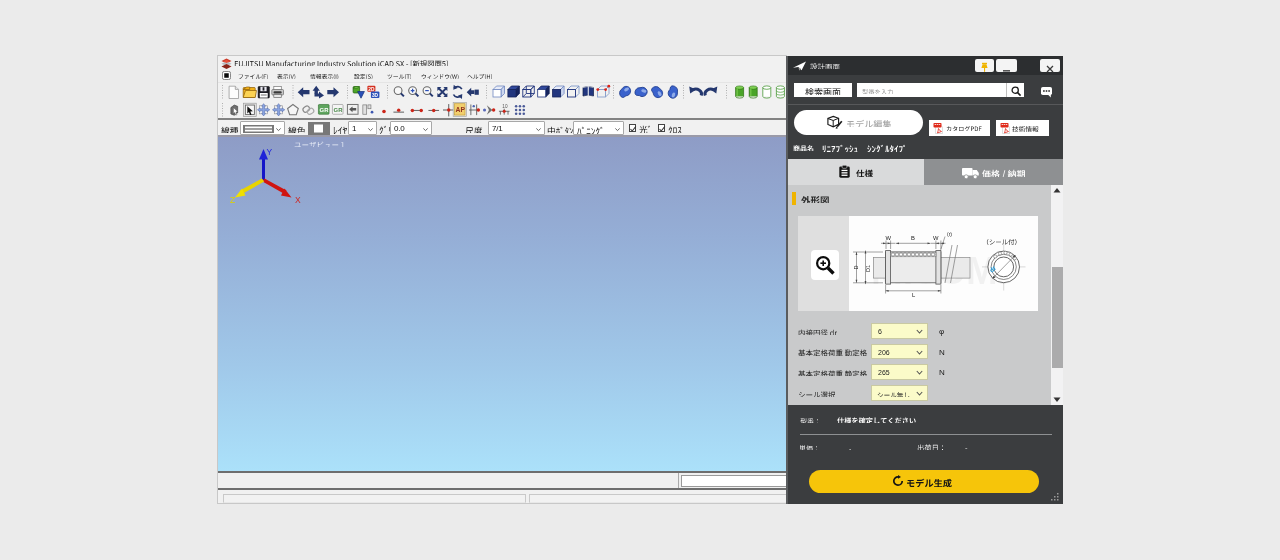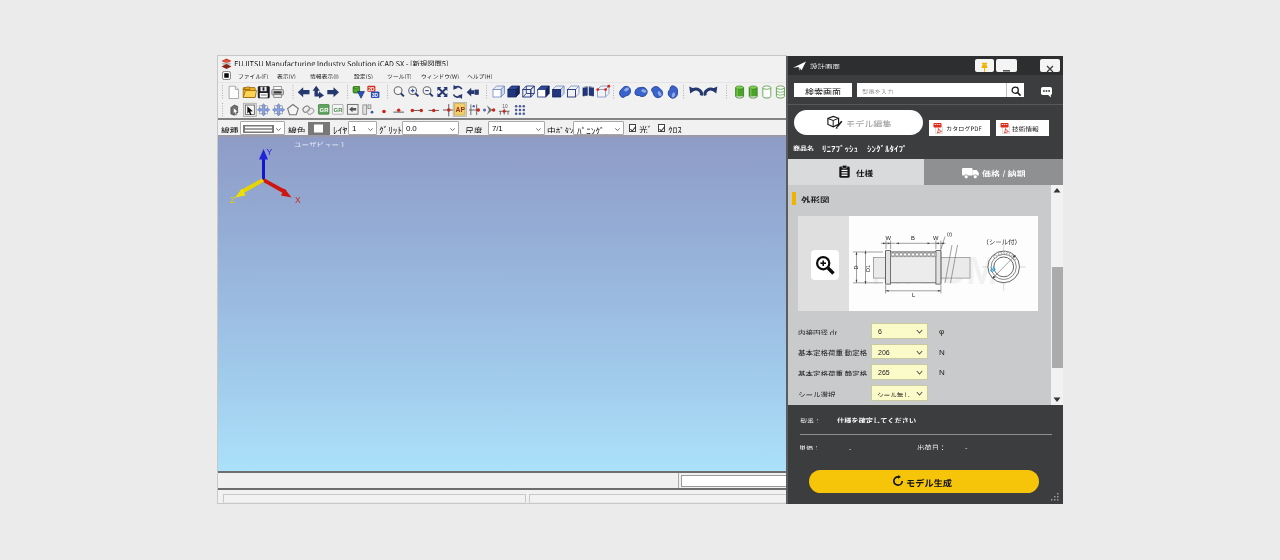--- a/index.html
+++ b/index.html
@@ -448,21 +448,21 @@
       </svg>
     <div class="combo" style="left:130px;width:29px">
         <span class="tx">1</span>
       <svg class="cv" viewBox="0 0 8 8">
           <path d="M1.5 2.8 L4 5.2 L6.5 2.8" fill="none" stroke="#555" stroke-width="1"></path>
         </svg>
       </div>
     <svg class="abs" style="left:161px;top:3.4px;" width="27.6" height="10.3" viewBox="0 0 27.6 10.3">
         <path d="M4.1 5.1Q4.1 5.2 4.0 5.4Q4.0 5.5 4.0 5.6Q3.8 6.3 3.6 7.1Q3.4 7.8 3.2 8.5Q2.9 9.0 2.7 9.5Q2.4 9.9 2.1 10.3Q1.8 10.7 1.5 11.0L0.9 10.4Q1.5 10.1 1.9 9.5Q2.3 8.9 2.6 8.1Q2.9 7.5 3.1 6.8Q3.3 6.1 3.4 5.5H1.8L2.0 4.8Q2.0 4.8 2.2 4.8Q2.5 4.8 2.7 4.8Q2.9 4.8 3.1 4.8Q3.3 4.8 3.4 4.8Q3.5 4.8 3.6 4.8Q3.7 4.8 3.8 4.7ZM2.0 3.4 2.7 3.7Q2.6 3.9 2.6 4.0Q2.5 4.2 2.5 4.3Q2.4 4.8 2.2 5.4Q2.0 6.0 1.7 6.5Q1.4 7.1 1.1 7.6L0.5 7.1Q0.9 6.6 1.2 6.1Q1.4 5.6 1.6 5.1Q1.8 4.6 1.9 4.2Q1.9 4.0 2.0 3.8Q2.0 3.6 2.0 3.4Z M5.2 3.3Q5.3 3.4 5.5 3.7Q5.6 4.0 5.8 4.3Q5.9 4.6 6.0 4.8L5.5 5.0Q5.4 4.8 5.3 4.5Q5.2 4.2 5.0 3.9Q4.9 3.7 4.8 3.5ZM6.2 2.8Q6.4 3.0 6.5 3.3Q6.6 3.5 6.8 3.8Q6.9 4.1 7.0 4.3L6.5 4.5Q6.4 4.3 6.3 4.1Q6.2 3.8 6.0 3.5Q5.9 3.2 5.8 3.1Z M12.1 3.8H12.8Q12.8 4.0 12.8 4.2Q12.8 4.4 12.8 4.6Q12.8 4.8 12.8 5.1Q12.8 5.3 12.8 5.6Q12.8 5.8 12.8 6.0Q12.8 6.8 12.7 7.4Q12.7 8.0 12.7 8.4Q12.6 8.8 12.5 9.1Q12.4 9.4 12.3 9.7Q12.1 10.2 11.7 10.5Q11.4 10.9 11.1 11.0L10.7 10.4Q11.0 10.2 11.3 9.9Q11.6 9.6 11.8 9.2Q11.9 8.9 12.0 8.6Q12.1 8.3 12.1 7.9Q12.1 7.6 12.2 7.1Q12.2 6.6 12.2 5.9Q12.2 5.8 12.2 5.5Q12.2 5.3 12.2 5.0Q12.2 4.8 12.2 4.6Q12.2 4.4 12.2 4.2Q12.1 4.0 12.1 3.8ZM10.1 3.9H10.8Q10.8 4.0 10.7 4.2Q10.7 4.4 10.7 4.5Q10.7 4.6 10.7 4.8Q10.7 5.0 10.7 5.3Q10.7 5.6 10.7 6.0Q10.7 6.3 10.7 6.6Q10.7 6.9 10.7 7.2Q10.7 7.4 10.7 7.5Q10.7 7.7 10.7 7.9Q10.8 8.1 10.8 8.2H10.1Q10.1 8.1 10.1 7.9Q10.1 7.7 10.1 7.5Q10.1 7.4 10.1 7.2Q10.1 6.9 10.1 6.6Q10.1 6.3 10.1 6.0Q10.1 5.6 10.1 5.3Q10.1 5.0 10.1 4.8Q10.1 4.6 10.1 4.5Q10.1 4.4 10.1 4.2Q10.1 4.0 10.1 3.9Z M16.0 5.6Q16.0 5.7 16.1 6.0Q16.1 6.2 16.2 6.5Q16.2 6.8 16.3 7.0Q16.3 7.3 16.3 7.4L15.9 7.6Q15.8 7.5 15.8 7.2Q15.7 7.0 15.7 6.7Q15.6 6.4 15.6 6.2Q15.5 5.9 15.5 5.8ZM17.1 5.9 17.7 6.1Q17.7 6.2 17.6 6.3Q17.6 6.4 17.6 6.5Q17.5 7.2 17.4 7.8Q17.2 8.5 17.0 9.1Q16.7 9.9 16.3 10.4Q15.8 10.9 15.4 11.2L15.0 10.7Q15.4 10.5 15.8 10.0Q16.2 9.5 16.5 8.8Q16.7 8.4 16.8 7.9Q16.9 7.4 17.0 6.9Q17.1 6.4 17.1 5.9ZM14.9 6.0Q15.0 6.2 15.0 6.4Q15.1 6.7 15.1 7.0Q15.2 7.3 15.2 7.5Q15.3 7.8 15.3 8.0L14.8 8.2Q14.8 8.0 14.8 7.7Q14.7 7.5 14.6 7.2Q14.6 6.9 14.5 6.6Q14.5 6.4 14.4 6.2Z M19.8 9.9Q19.8 9.7 19.8 9.4Q19.8 9.0 19.8 8.5Q19.8 7.9 19.8 7.4Q19.8 6.8 19.8 6.2Q19.8 5.7 19.8 5.3Q19.8 4.9 19.8 4.7Q19.8 4.5 19.7 4.2Q19.7 3.9 19.7 3.7H20.4Q20.4 3.9 20.4 4.2Q20.4 4.5 20.4 4.7Q20.4 5.0 20.4 5.5Q20.4 6.0 20.4 6.5Q20.4 7.1 20.4 7.6Q20.4 8.2 20.4 8.6Q20.4 9.1 20.4 9.4Q20.4 9.8 20.4 9.9Q20.4 10.0 20.4 10.2Q20.4 10.4 20.4 10.6Q20.4 10.8 20.4 10.9H19.7Q19.7 10.7 19.7 10.4Q19.8 10.1 19.8 9.9ZM20.2 6.1Q20.5 6.2 20.7 6.4Q21.0 6.6 21.3 6.8Q21.6 7.0 21.9 7.2Q22.1 7.5 22.3 7.7L22.1 8.5Q21.9 8.2 21.6 8.0Q21.4 7.8 21.1 7.6Q20.8 7.4 20.6 7.2Q20.4 7.0 20.2 6.9Z M23.6 3.3Q23.7 3.4 23.9 3.7Q24.0 4.0 24.2 4.3Q24.3 4.6 24.4 4.8L23.9 5.0Q23.8 4.8 23.7 4.5Q23.6 4.2 23.4 3.9Q23.3 3.7 23.2 3.5ZM24.6 2.8Q24.8 3.0 24.9 3.3Q25.0 3.5 25.2 3.8Q25.3 4.1 25.4 4.3L24.9 4.5Q24.8 4.3 24.7 4.1Q24.6 3.8 24.4 3.5Q24.3 3.2 24.2 3.1Z" fill="#111"></path>
       </svg>
-    <div class="combo" style="left:184px;width:57px">
+    <div class="combo" style="left:172px;width:42px">
         <span class="tx">0.0</span>
       <svg class="cv" viewBox="0 0 8 8">
           <path d="M1.5 2.8 L4 5.2 L6.5 2.8" fill="none" stroke="#555" stroke-width="1"></path>
         </svg>
       </div>
     <svg class="abs" style="left:247px;top:3.6px;" width="17.6" height="9.9" viewBox="0 0 17.6 9.9">
         <path d="M5.1 6.4Q5.5 7.9 6.3 8.9Q7.1 9.9 8.4 10.3Q8.4 10.4 8.3 10.5Q8.2 10.6 8.1 10.7Q8.0 10.8 8.0 10.9Q7.0 10.6 6.4 9.9Q5.7 9.3 5.2 8.5Q4.8 7.6 4.5 6.6ZM1.9 3.2H7.6V6.7H1.9V6.1H6.9V3.9H1.9ZM1.6 3.2H2.3V5.7Q2.3 6.3 2.2 7.0Q2.2 7.7 2.0 8.4Q1.9 9.1 1.6 9.7Q1.3 10.4 0.8 10.9Q0.8 10.9 0.7 10.8Q0.6 10.7 0.5 10.6Q0.4 10.5 0.3 10.5Q0.7 10.0 1.0 9.4Q1.2 8.8 1.4 8.1Q1.5 7.5 1.5 6.9Q1.6 6.3 1.6 5.7Z M10.8 5.3H17.0V5.8H10.8ZM10.9 7.8H15.9V8.4H10.9ZM12.2 4.5H12.8V6.8H15.0V4.5H15.6V7.3H12.2ZM15.8 7.8H15.9L16.0 7.8L16.4 8.0Q16.1 8.7 15.5 9.2Q14.9 9.7 14.2 10.1Q13.4 10.4 12.6 10.6Q11.7 10.8 10.8 10.9Q10.8 10.8 10.7 10.6Q10.6 10.5 10.6 10.4Q11.4 10.3 12.2 10.1Q13.0 9.9 13.7 9.6Q14.4 9.3 14.9 8.9Q15.5 8.5 15.8 7.9ZM12.5 8.3Q12.9 8.9 13.6 9.3Q14.3 9.7 15.3 10.0Q16.2 10.3 17.3 10.4Q17.2 10.4 17.1 10.5Q17.0 10.6 17.0 10.7Q16.9 10.8 16.9 10.9Q15.8 10.8 14.8 10.5Q13.9 10.2 13.1 9.7Q12.4 9.2 11.9 8.5ZM13.1 2.8H13.8V4.0H13.1ZM10.2 3.7H17.1V4.3H10.2ZM9.9 3.7H10.5V6.2Q10.5 6.7 10.5 7.3Q10.4 8.0 10.3 8.6Q10.3 9.2 10.1 9.8Q9.9 10.4 9.6 10.9Q9.6 10.9 9.5 10.8Q9.4 10.7 9.3 10.7Q9.2 10.6 9.1 10.6Q9.3 10.1 9.5 9.5Q9.7 9.0 9.7 8.4Q9.8 7.8 9.8 7.3Q9.9 6.7 9.9 6.2Z" fill="#111"></path>
       </svg>
     <div class="combo" style="left:270px;width:57px">
         <span class="tx">7/1</span>

